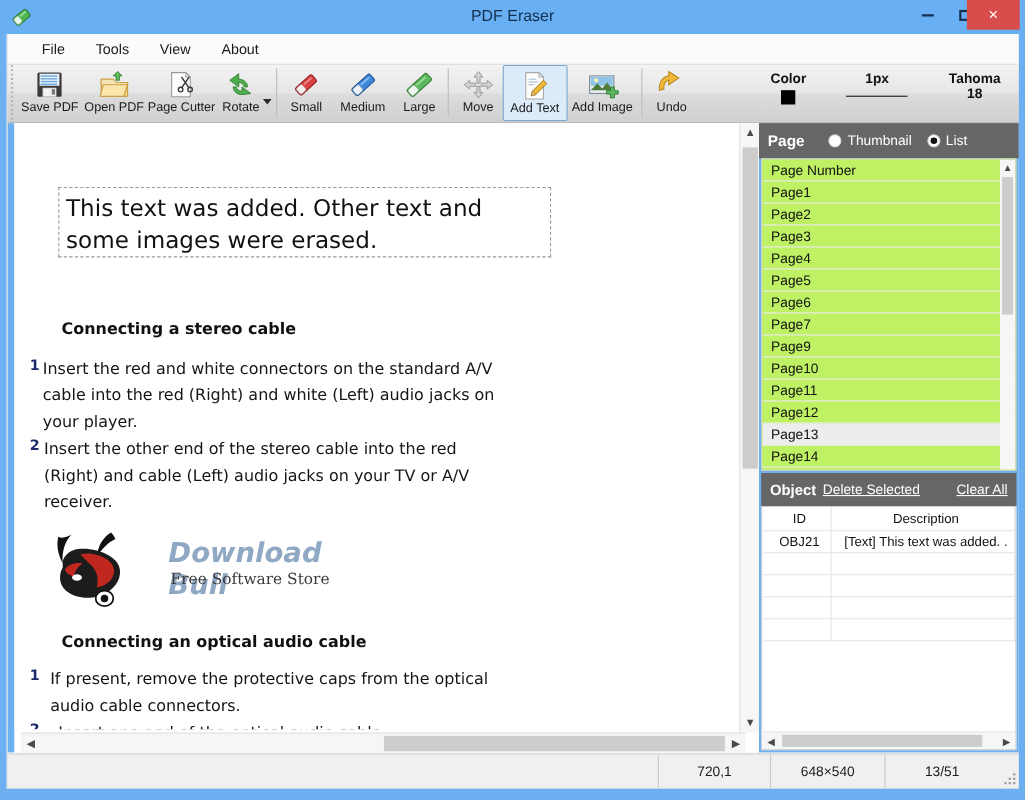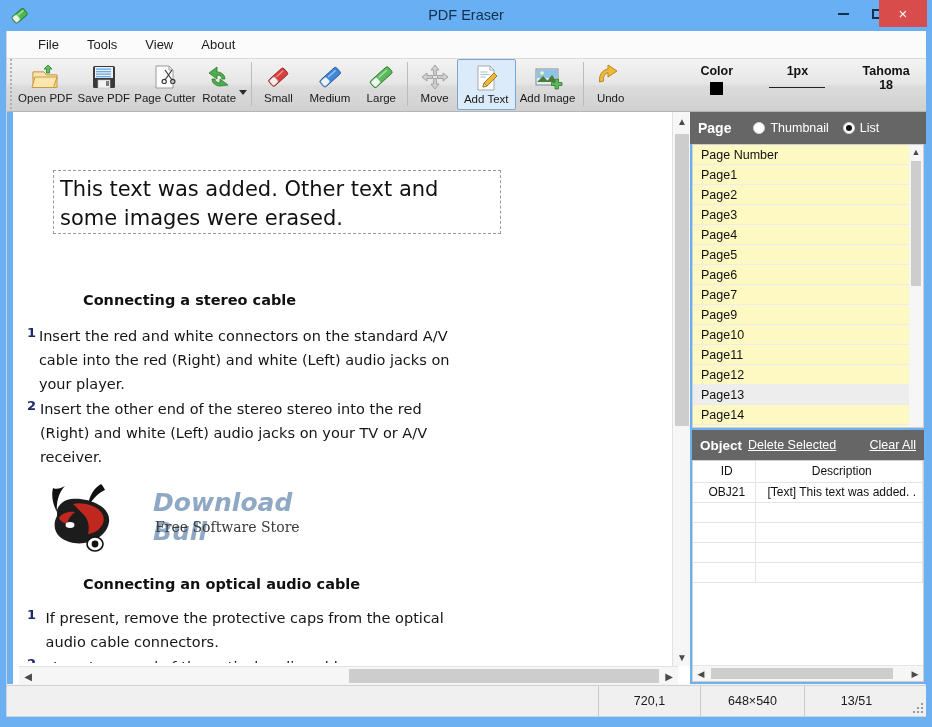--- a/index.html
+++ b/index.html
@@ -149,21 +149,20 @@
     padding: 4px 6px;
   }
   #added-text-box .line {
     font-size: 21px; color: #111; line-height: 29px;
     font-family: "DejaVu Sans", sans-serif;
   }
   .doc-h {
     position: absolute; left: 43px;
     font-size: 14.5px; font-weight: bold; color: #111;
     font-family: "DejaVu Sans", sans-serif;
-    margin-left: 27px;
   }
   .doc-li {
     position: absolute; left: 14px; width: 430px;
     display: flex;
   }
   .doc-li .num {
     width: 26px; font-size: 13px; font-weight: bold; color: #1b2a6b;
     font-family: "DejaVu Sans", sans-serif;
     padding-top: 1px;
   }
@@ -238,21 +237,21 @@
   }
   .radio.on::after {
     content: ""; position: absolute; left: 2px; top: 2px;
     width: 6px; height: 6px; border-radius: 50%; background: #111;
   }
   .radio-wrap .rlbl { font-size: 12.5px; color: #fff; }
 
   #page-list-box {
     position: absolute; left: 2px; top: 32px;
     width: 232px; height: 284px;
-    background: #fef9c3; border: 1px solid #cfcfcf;
+    background: #bef264; border: 1px solid #cfcfcf;
     overflow: hidden;
   }
   .plist-row {
     height: 20px; line-height: 20px;
     padding-left: 8px; font-size: 12.5px; color: #111;
     border-bottom: 1px solid #ececec;
     cursor: default;
   }
   .plist-row.header { font-size: 12.5px; color: #111; }
   .plist-row.sel { background: #ededed; }
@@ -366,48 +365,48 @@
       <div class="menu-item">Tools</div>
       <div class="menu-item">View</div>
       <div class="menu-item">About</div>
     </div>
 
     <div id="toolbar">
       <div id="grip"></div>
 
       <div class="tbtn">
         <span class="ico">
-          <svg width="30" height="28" viewBox="0 0 30 28">
-            <path d="M3 9h11l2.5 3H27v12.5H3z" fill="#f5d58a" stroke="#c89c3e" stroke-width="1"></path>
-            <path d="M3 9h11l2.5 3H27v3H3z" fill="#f7e3b3" stroke="#c89c3e" stroke-width="0.8"></path>
-            <path d="M5 14h22l-3.5 10.5H2z" fill="#fbe6ae" stroke="#c89c3e" stroke-width="1"></path>
-            <path d="M18 2l4 4h-2.5v4h-3V6H14z" fill="#5fc05f" stroke="#2e7a2e" stroke-width="0.8"></path>
-          </svg>
-        </span>
-        <span class="lbl">Open PDF</span>
-      </div>
-
-      <div class="tbtn">
-        <span class="ico">
           <svg width="28" height="28" viewBox="0 0 28 28">
             <rect x="3" y="3" width="22" height="22" rx="1.5" fill="#3a3a3a"></rect>
             <rect x="5" y="4" width="18" height="11" fill="#e9f2fb"></rect>
             <g fill="#6fa8dc">
               <rect x="6" y="5.5" width="15" height="1.3"></rect>
               <rect x="6" y="8" width="15" height="1.3"></rect>
               <rect x="6" y="10.5" width="15" height="1.3"></rect>
               <rect x="6" y="13" width="15" height="1.3"></rect>
             </g>
             <rect x="8" y="17" width="12" height="8" fill="#f2f2f2" stroke="#b8b8b8" stroke-width="0.6"></rect>
             <rect x="16" y="18" width="3" height="5" fill="#7b7b7b"></rect>
           </svg>
         </span>
         <span class="lbl">Save PDF</span>
       </div>
 
+      <div class="tbtn">
+        <span class="ico">
+          <svg width="30" height="28" viewBox="0 0 30 28">
+            <path d="M3 9h11l2.5 3H27v12.5H3z" fill="#f5d58a" stroke="#c89c3e" stroke-width="1"></path>
+            <path d="M3 9h11l2.5 3H27v3H3z" fill="#f7e3b3" stroke="#c89c3e" stroke-width="0.8"></path>
+            <path d="M5 14h22l-3.5 10.5H2z" fill="#fbe6ae" stroke="#c89c3e" stroke-width="1"></path>
+            <path d="M18 2l4 4h-2.5v4h-3V6H14z" fill="#5fc05f" stroke="#2e7a2e" stroke-width="0.8"></path>
+          </svg>
+        </span>
+        <span class="lbl">Open PDF</span>
+      </div>
+
       <div class="tbtn wide">
         <span class="ico">
           <svg width="30" height="28" viewBox="0 0 30 28">
             <path d="M6 3h13l4 4v18H6z" fill="#fdfdfd" stroke="#9a9a9a" stroke-width="1"></path>
             <path d="M19 3v4h4" fill="none" stroke="#9a9a9a" stroke-width="1"></path>
             <g stroke="#3a3a3a" stroke-width="1.2" fill="none">
               <path d="M15 7l7 10M22 7l-7 10"></path>
               <circle cx="14.2" cy="18.4" r="2.1"></circle>
               <circle cx="22.8" cy="18.4" r="2.1"></circle>
             </g>
@@ -548,21 +547,21 @@
 
           <div class="doc-h" style="top:180px">Connecting a stereo cable</div>
 
           <div class="doc-li" style="top:212px">
             <span class="num">1</span>
             <span class="txt">Insert the red and white connectors on the standard A/V cable into the red (Right) and white (Left) audio jacks on your player.</span>
           </div>
 
           <div class="doc-li" style="top:285px">
             <span class="num">2</span>
-            <span class="txt">Insert the other end of the stereo stereo into the red (Right) and white (Left) audio jacks on your TV or A/V receiver.</span>
+            <span class="txt">Insert the other end of the stereo cable into the red (Right) and cable (Left) audio jacks on your TV or A/V receiver.</span>
           </div>
 
           <div id="logo-wrap">
             <svg width="105" height="78" viewBox="0 0 105 78">
               <path d="M22 6c-6 6-9 16-8 26 -4-7-6-16-4-24 4 2 8 0 12-2z" fill="#111"></path>
               <path d="M58 4c-7 4-12 12-13 22 5-7 10-13 17-16 -1-2-2-4-4-6z" fill="#111"></path>
               <path d="M14 30c2-6 7-10 14-11 9-1 20 1 28 6 7 4 11 10 10 17 -1 9-9 17-20 20 -10 3-22 1-29-5 -6-5-7-14-3-21z" fill="#1c1c1c"></path>
               <path d="M30 24c8-2 18 0 25 5 5 4 7 9 5 14 -2 6-8 10-15 11 2-8 0-16-6-21 -3-3-6-6-9-9z" fill="#c0281f"></path>
               <path d="M16 38c3-5 9-7 16-6 -4 3-7 7-8 12 -4-1-7-3-8-6z" fill="#c0281f"></path>
               <ellipse cx="27" cy="45" rx="4.5" ry="3" fill="#fff"></ellipse>

